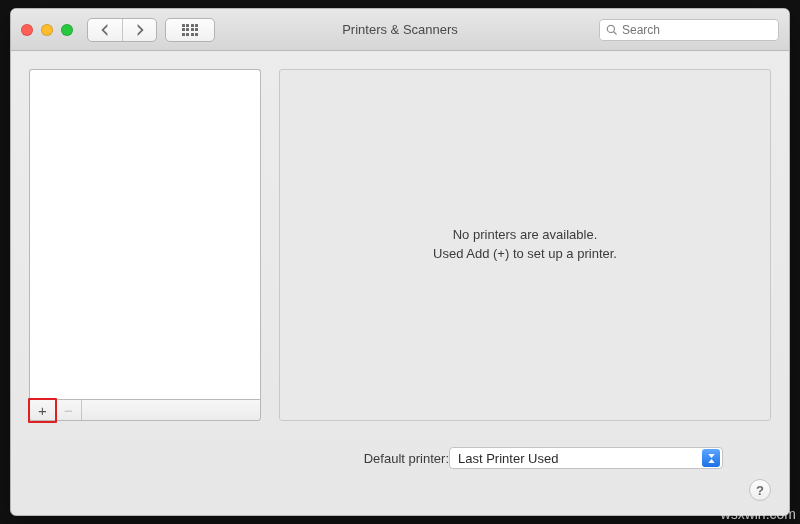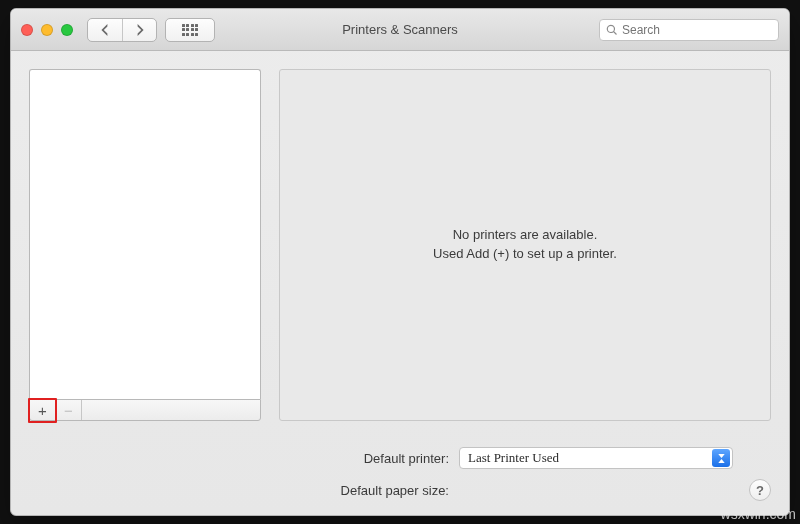--- a/index.html
+++ b/index.html
@@ -155,36 +155,35 @@
       font-size: 13px;
       line-height: 1.45;
       text-align: center;
     }
     .bottom-controls {
       padding: 8px 18px 14px 18px;
       display: flex;
       flex-direction: column;
       gap: 10px;
     }
-    .row { display: flex; align-items: center; gap: 10px; }
+    .row { display: flex; align-items: center; }
     .row .label { width: 420px; text-align: right; color: #3a3a3a; }
     .select {
       width: 274px;
       height: 22px;
       background: #fff;
       border: 1px solid #c3c3c3;
       border-radius: 4px;
       display: flex;
       align-items: center;
       padding: 0 2px 0 8px;
       font-size: 13px;
       color: #2b2b2b;
       position: relative;
       cursor: pointer;
-      font-family: Liberation Serif, serif;
     }
     .select .caret {
       margin-left: auto;
       width: 18px; height: 18px;
       background: linear-gradient(#5ea6ff,#1a6fe8);
       border-radius: 3px;
       display: flex; flex-direction: column; align-items: center; justify-content: center;
     }
     .select .caret svg { width: 7px; height: 4px; fill:#fff; }
     .select .caret svg:first-child { transform: rotate(180deg); margin-bottom:1px; }
@@ -280,20 +279,19 @@
           <svg viewBox="0 0 8 5">
               <path d="M0 5 L4 0 L8 5 Z"></path>
             </svg>
           <svg viewBox="0 0 8 5">
               <path d="M0 5 L4 0 L8 5 Z"></path>
             </svg>
         </span>
       </div>
     </div>
     <div class="row">
-      <div class="label">Default paper size:</div>
       <div class="help-btn">?</div>
     </div>
   </div>
 
 </div>
 
 <div class="watermark">wsxwin.com</div>
 
 </body></html>

